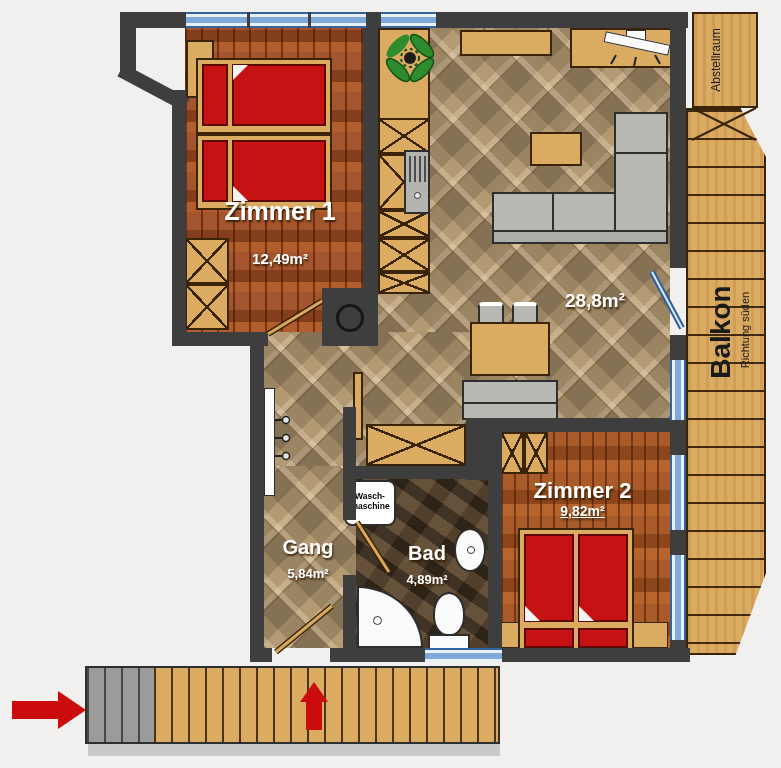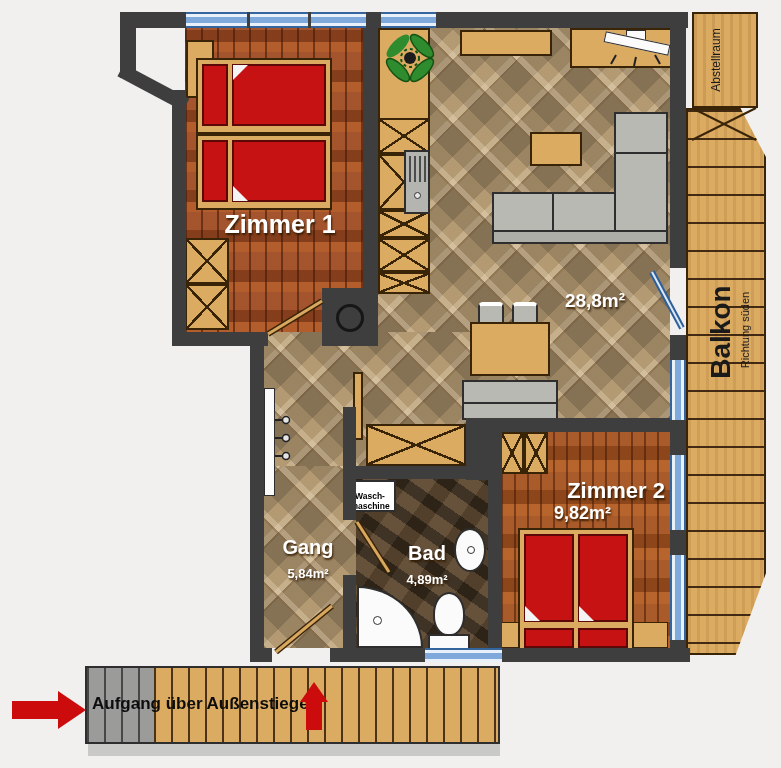--- a/index.html
+++ b/index.html
@@ -130,21 +130,21 @@
   </div>
 
   <div class="white-fix" style="left:357px;top:586px;width:66px;height:62px;border-radius:0 100% 0 0;">
     <div style="left:14px;top:28px;width:9px;height:9px;border:1.5px solid #333;border-radius:50%;background:#fff;"></div>
   </div>
   <div class="white-fix" style="left:428px;top:634px;width:42px;height:16px;"></div>
   <div class="white-fix" style="left:433px;top:592px;width:32px;height:44px;border-radius:50% 50% 45% 45%;"></div>
   <div class="white-fix" style="left:454px;top:528px;width:32px;height:44px;border-radius:50%;">
     <div style="left:11px;top:16px;width:8px;height:8px;border:1.5px solid #333;border-radius:50%;background:#fff;"></div>
   </div>
-  <div class="washer-box" style="left:344px;top:480px;width:52px;height:32px;">
+  <div class="washer-box" style="left:344px;top:480px;width:52px;height:46px;border-radius:8px;">
     <span style="position:static;display:block;">Wasch-</span>
     <span style="position:static;display:block;">maschine</span>
   </div>
 
   <div class="wall" style="left:120px;top:12px;width:568px;height:16px;"></div>
   <div class="wall" style="left:120px;top:12px;width:16px;height:66px;"></div>
   <div class="wall" style="left:124px;top:64px;width:74px;height:14px;transform:rotate(28deg);transform-origin:top left;"></div>
   <div class="wall" style="left:172px;top:90px;width:14px;height:256px;"></div>
   <div class="wall" style="left:363px;top:28px;width:15px;height:262px;"></div>
   <div class="wall" style="left:172px;top:332px;width:96px;height:14px;"></div>
@@ -218,32 +218,32 @@
     </g>
   </svg>
 
   <div style="left:85px;top:666px;width:415px;height:78px;border:2px solid #2e2e2e;overflow:hidden;background:#9b9b99;">
     <div style="left:0;top:0;width:67px;height:74px;background:#9b9b99;
          background-image:repeating-linear-gradient(90deg, rgba(50,50,50,.8) 0 2px, rgba(0,0,0,0) 2px 17px);"></div>
     <div style="left:67px;top:0;width:348px;height:74px;background:#dcab62;
          background-image:repeating-linear-gradient(90deg, rgba(40,20,5,.8) 0 2px, rgba(0,0,0,0) 2px 17px);"></div>
   </div>
   <div style="left:88px;top:744px;width:412px;height:12px;background:#c9c9c7;"></div>
-  <div class="dark-label" style="left:92px;top:694px;font-size:17px;font-weight:bold;color:#0d0d0d;">Aufgang über Außenstiege</div>
   <div class="arrow-red" style="left:12px;top:701px;width:46px;height:18px;"></div>
   <div style="left:58px;top:691px;width:0;height:0;
        border-top:19px solid transparent;border-bottom:19px solid transparent;border-left:28px solid #cc0c0c;"></div>
   <div class="arrow-red" style="left:306px;top:702px;width:16px;height:28px;"></div>
   <div style="left:300px;top:682px;width:0;height:0;
        border-left:14px solid transparent;border-right:14px solid transparent;border-bottom:20px solid #cc0c0c;"></div>
 
-  <div class="room-label" style="left:195px;top:210px;width:170px;font-size:25px;">Zimmer 1</div>
+  <div class="room-label" style="left:195px;top:197px;width:170px;font-size:25px;">Zimmer 1</div>
+  <div class="room-label" style="left:195px;top:250px;width:170px;font-size:15px;">12,49m²</div>
   <div class="room-label" style="left:535px;top:290px;width:120px;font-size:19px;">28,8m²</div>
-  <div class="room-label" style="left:500px;top:478px;width:165px;font-size:22px;text-align:right;">Zimmer 2</div>
-  <div class="room-label" style="left:500px;top:503px;width:165px;font-size:18px;">9,82m²</div>
+  <div class="room-label" style="left:500px;top:478px;width:165px;font-size:22px;">Zimmer 2</div>
+  <div class="room-label" style="left:500px;top:503px;width:165px;font-size:14px;text-decoration:underline;">9,82m²</div>
   <div class="room-label" style="left:258px;top:536px;width:100px;font-size:20px;">Gang</div>
   <div class="room-label" style="left:258px;top:566px;width:100px;font-size:13px;">5,84m²</div>
   <div class="room-label" style="left:382px;top:542px;width:90px;font-size:20px;">Bad</div>
   <div class="room-label" style="left:382px;top:572px;width:90px;font-size:13px;">4,89m²</div>
   <div class="dark-label rot" style="left:622px;top:315px;width:200px;height:34px;font-size:28px;font-weight:600;color:#1a1a1a;">Balkon</div>
   <div class="dark-label rot" style="left:671px;top:323px;width:150px;height:14px;font-size:11px;color:#1a1a1a;">Richtung süden</div>
   <div class="dark-label rot" style="left:661px;top:53px;width:110px;height:14px;font-size:12px;color:#1a1a1a;">Abstellraum</div>
 </div>
 
 </body></html>

